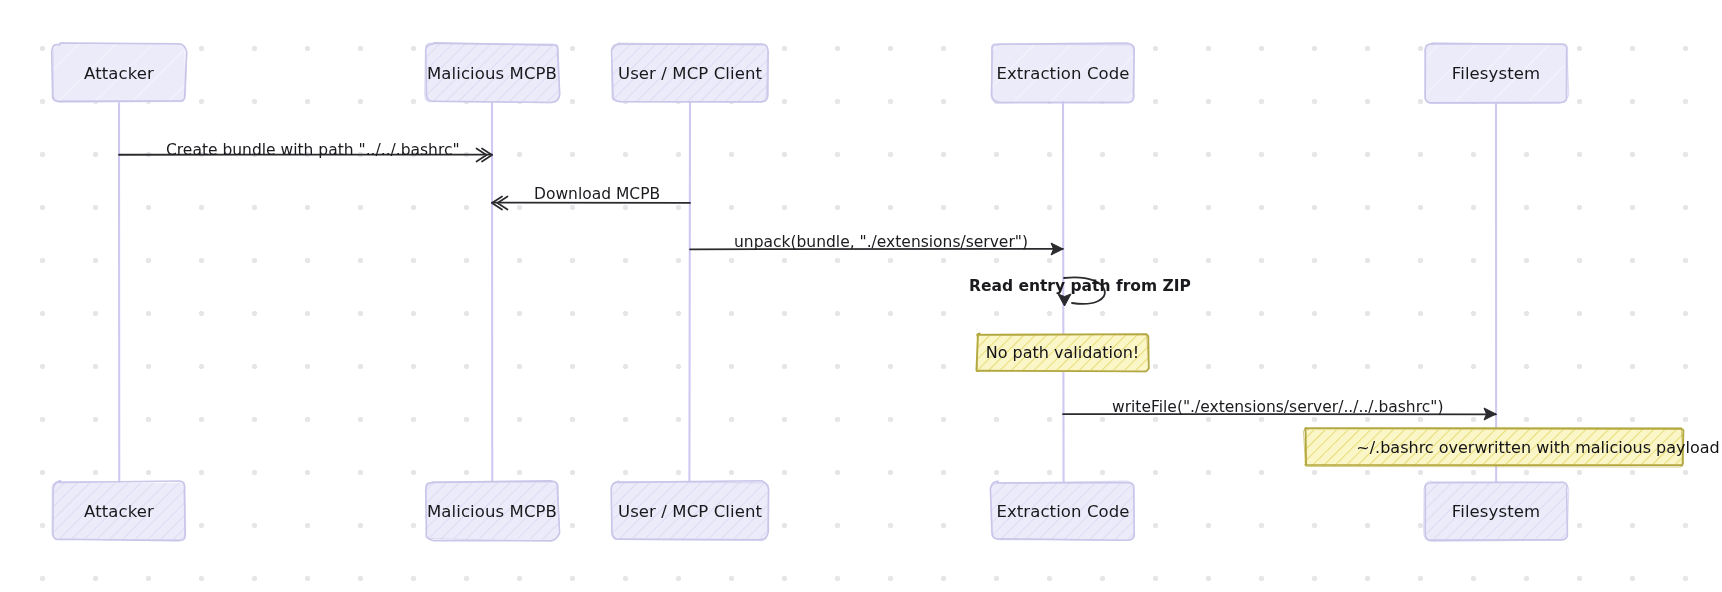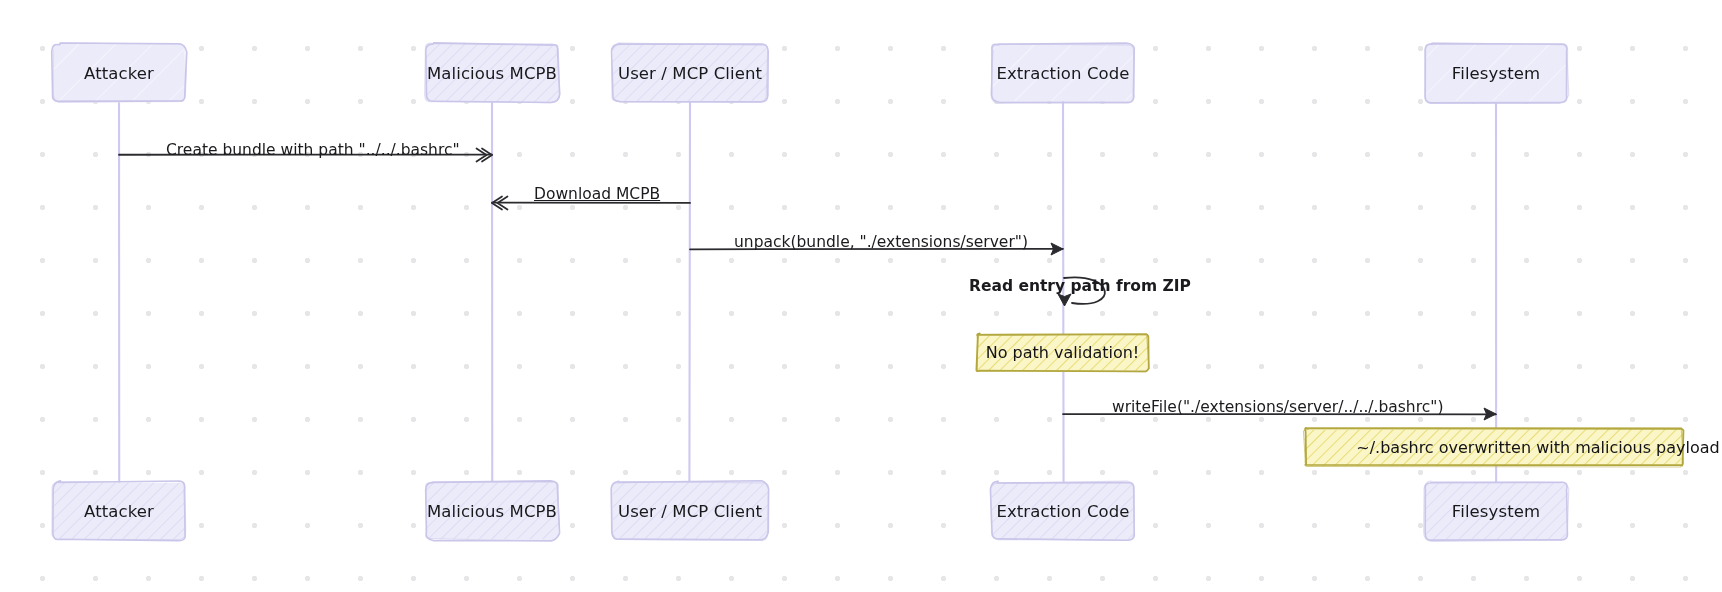--- a/index.html
+++ b/index.html
@@ -161,21 +161,21 @@
         <div class="hit" style="left: 612.5px; top: 470px; width: 155px; height: 58px;"></div>
         <div class="actor-label" style="left: 991.5px; top: 32px; width: 143px; height: 58px;">Extraction Code</div>
         <div class="hit" style="left: 991.5px; top: 32px; width: 143px; height: 58px;"></div>
         <div class="actor-label" style="left: 991.5px; top: 470px; width: 143px; height: 58px;">Extraction Code</div>
         <div class="hit" style="left: 991.5px; top: 470px; width: 143px; height: 58px;"></div>
         <div class="actor-label" style="left: 1424.5px; top: 32px; width: 143px; height: 58px;">Filesystem</div>
         <div class="hit" style="left: 1424.5px; top: 32px; width: 143px; height: 58px;"></div>
         <div class="actor-label" style="left: 1424.5px; top: 470px; width: 143px; height: 58px;">Filesystem</div>
         <div class="hit" style="left: 1424.5px; top: 470px; width: 143px; height: 58px;"></div>
         <div class="msg-label" style="left: 166px; top: 129px;">Create bundle with path "../../.bashrc"</div>
-        <div class="msg-label" style="left: 534px; top: 173px; text-decoration: underline;">Download MCPB</div>
+        <div class="msg-label" style="left: 534px; top: 173px;">Download MCPB</div>
         <div class="msg-label" style="left: 734px; top: 221px;">unpack(bundle, "./extensions/server")</div>
         <div class="msg-label" style="left: 969px; top: 265px; font-weight: bold;">Read entry path from ZIP</div>
         <div class="msg-label" style="left: 1112px; top: 386px;">writeFile("./extensions/server/../../.bashrc")</div>
         <div class="note-label" style="left: 977px; top: 322px; width: 171px; height: 37px;">No path validation!</div>
         <div class="hit" style="left: 977px; top: 322px; width: 171px; height: 37px;"></div>
         <div class="note-label" style="left: 1305px; top: 417px; width: 378px; height: 37px; padding-left: 44px;">~/.bashrc overwritten with malicious payload</div>
         <div class="hit" style="left: 1305px; top: 417px; width: 378px; height: 37px;"></div>
       </div>
   </div>
 </div>

